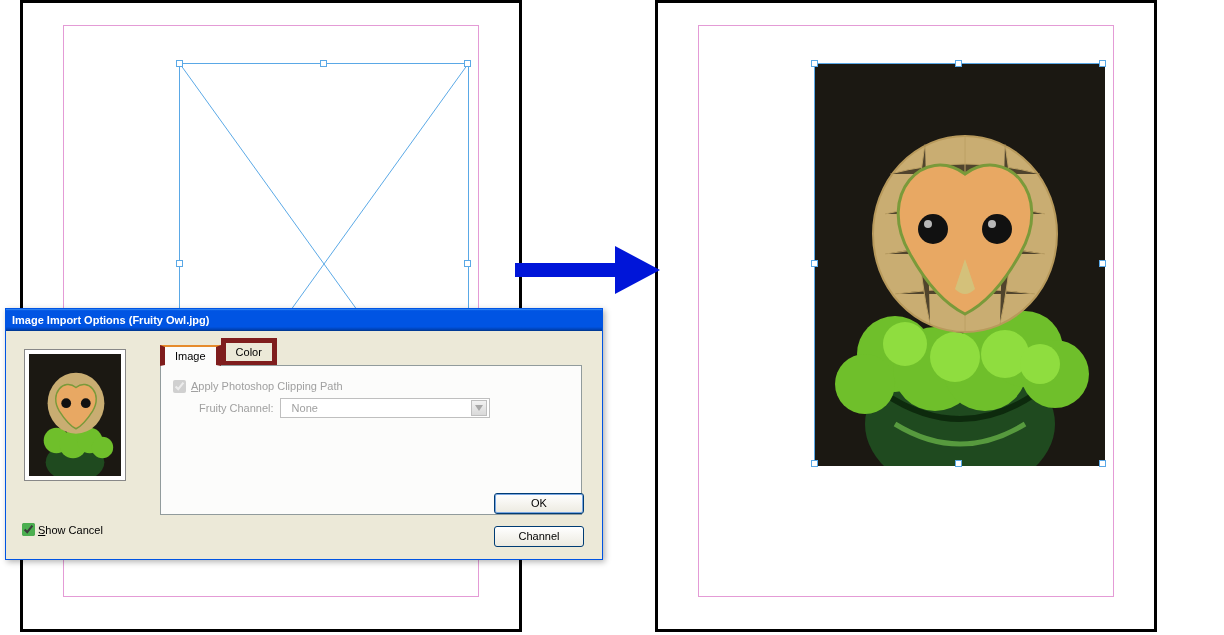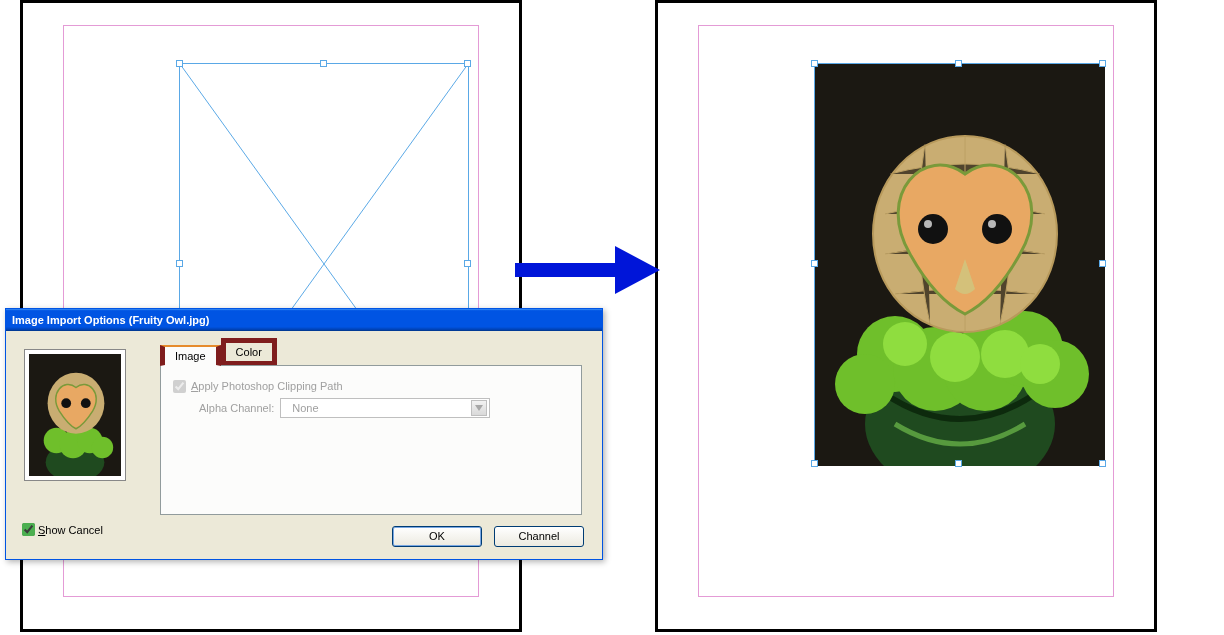--- a/index.html
+++ b/index.html
@@ -223,20 +223,21 @@
     border: 1px solid #bfbfbf;
     display:flex;align-items:center;justify-content:center;
   }
 
   .btn-row {
     position: absolute;
     right: 18px;
     bottom: 12px;
     display: flex;
     gap: 12px;
+    flex-direction: column;
   }
   .btn {
     width: 90px;
     height: 21px;
     border: 1px solid #003c74;
     background: linear-gradient(#ffffff, #eceae0);
     border-radius: 3px;
     text-align: center;
     line-height: 19px;
     font-size: 11px;
@@ -369,21 +370,21 @@
       <div class="tabs">
         <div class="tab active">Image</div>
         <div class="tab">Color</div>
       </div>
       <div class="tab-panel">
         <div class="chk-row">
           <input type="checkbox" checked="" disabled="" style="">
           <span><span class="ul">A</span><span>pply Photoshop Clipping Path</span></span>
         </div>
         <div class="field-row">
-          <span>Alpha Channel:</span>
+          <span>Fruity Channel:</span>
           <div class="select">
             <span>None</span>
             <span class="chev">
               <svg width="8" height="6" viewBox="0 0 8 6">
                   <polygon points="0,0 8,0 4,6" fill="#a7a7a7"></polygon>
                 </svg>
             </span>
           </div>
         </div>
       </div>

